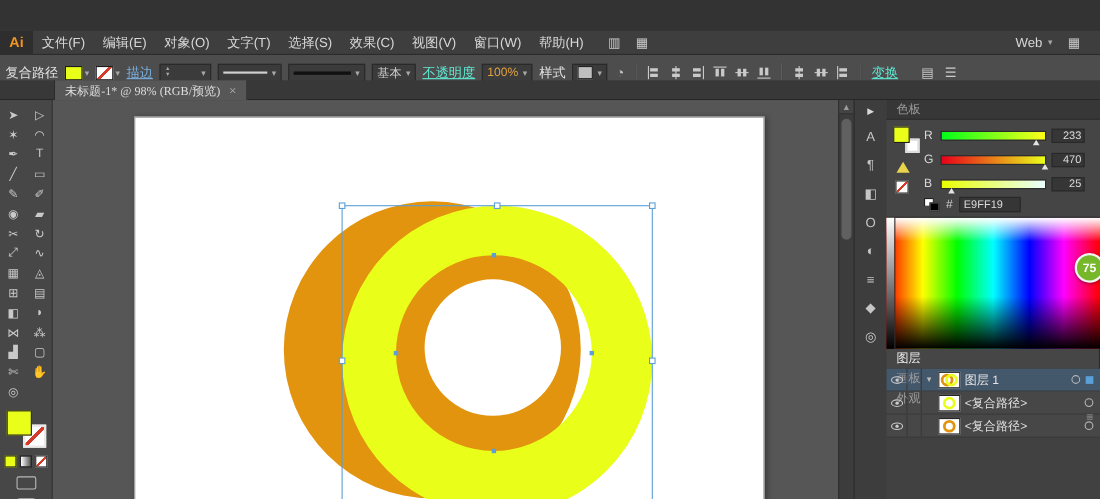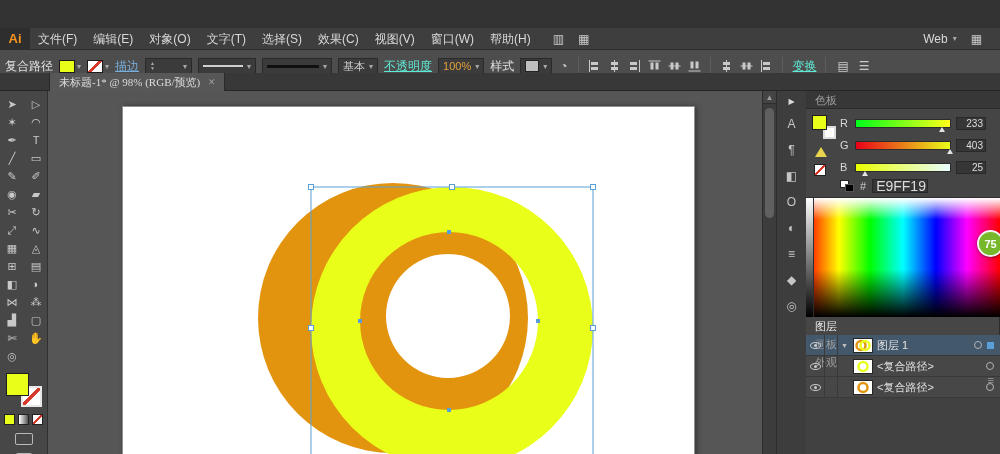--- a/index.html
+++ b/index.html
@@ -99,21 +99,21 @@
   .ch-track { position:relative; width:96px; height:9px; border:1px solid #2c2c2c; }
   .ch-track.r { background:linear-gradient(to right, rgb(0,255,25), rgb(255,255,25)); }
   .ch-track.g { background:linear-gradient(to right, rgb(233,0,25), rgb(233,255,25)); }
   .ch-track.b { background:linear-gradient(to right, rgb(233,255,0), rgb(233,255,255)); }
   .ch-pointer { position:absolute; bottom:-5px; width:0; height:0; border-left:3px solid transparent; border-right:3px solid transparent; border-bottom:5px solid #e3e3e3; }
   .ch-val { width:30px; height:13px; background:#363636; border:1px solid #282828; color:#dcdcdc; font-size:10px; text-align:right; padding-right:2px; line-height:12px; }
   .hex-row { position:absolute; left:34px; top:70px; display:flex; align-items:center; gap:6px; }
   .bw { position:relative; width:14px; height:12px; }
   .bw .w { position:absolute; left:0; top:0; width:9px; height:8px; background:#fff; border:1px solid #222; }
   .bw .k { position:absolute; right:0; bottom:0; width:9px; height:8px; background:#000; border:1px solid #555; }
-  .hex-field { width:56px; height:14px; background:#363636; border:1px solid #282828; color:#dcdcdc; font-size:14px; line-height:13px; padding-left:3px; }
+  .hex-field { width:56px; height:14px; background:#363636; border:1px solid #282828; color:#dcdcdc; font-size:10px; line-height:13px; padding-left:3px; }
   .spectrum { position:relative; height:120px; border-top:1px solid #2e2e2e; background:
       linear-gradient(to bottom, rgba(255,255,255,1) 0%, rgba(255,255,255,0) 18%, rgba(0,0,0,0) 60%, rgba(0,0,0,1) 100%),
       linear-gradient(to right, #f00 0%, #ff0 17%, #0f0 33%, #0ff 50%, #00f 67%, #f0f 83%, #f00 100%); }
   .grayscale { position:absolute; left:0; top:0; bottom:0; width:8px; background:linear-gradient(to bottom,#fff,#000); border-right:1px solid #2e2e2e; }
 
   
   .lrow { height:21px; display:flex; align-items:center; background:#474747; border-bottom:1px solid #393939; font-size:11px; }
   .lrow.selected { background:#44586c; }
   .lcell { height:100%; display:flex; align-items:center; justify-content:center; border-right:1px solid #393939; }
   .lcell.eyec { width:19px; }
@@ -340,21 +340,21 @@
         <span class="ch-track r">
             <span class="ch-pointer" style="left: calc(91.4% - 3px);"></span>
           </span>
         <span class="ch-val">233</span>
       </div>
       <div class="ch-row" style="top:30px;">
         <span class="ch-label">G</span>
         <span class="ch-track g">
             <span class="ch-pointer" style="left: calc(100% - 3px);"></span>
           </span>
-        <span class="ch-val">403</span>
+        <span class="ch-val">470</span>
       </div>
       <div class="ch-row" style="top:52px;">
         <span class="ch-label">B</span>
         <span class="ch-track b">
             <span class="ch-pointer" style="left: calc(9.8% - 3px);"></span>
           </span>
         <span class="ch-val">25</span>
       </div>
 
       <div class="hex-row">

